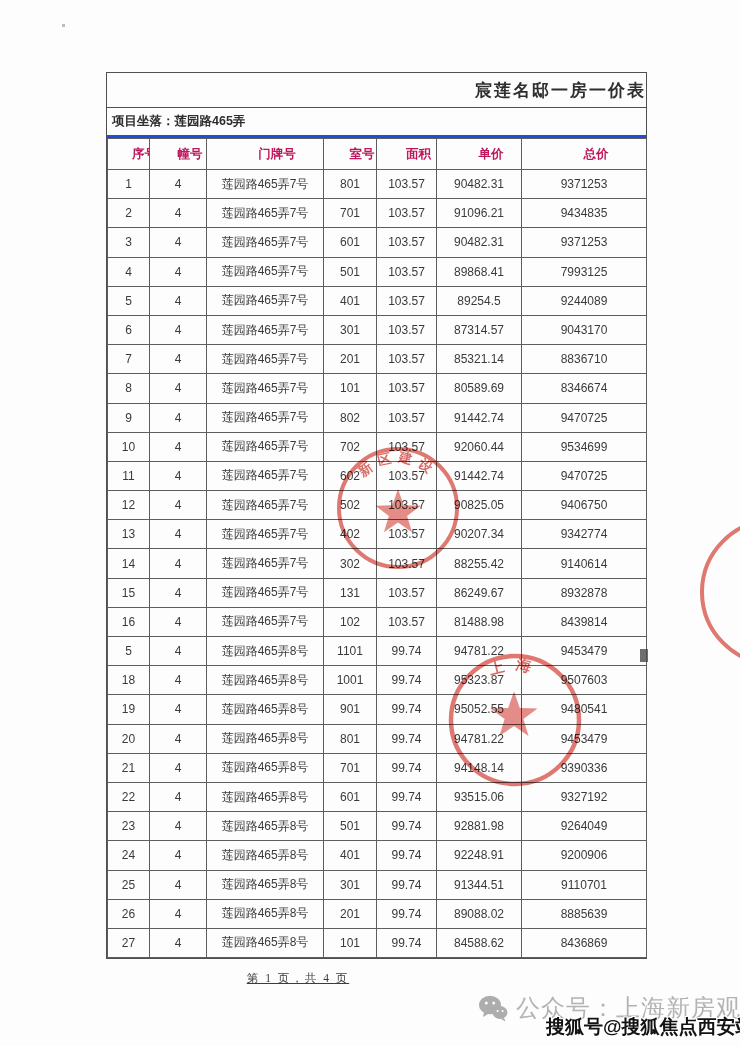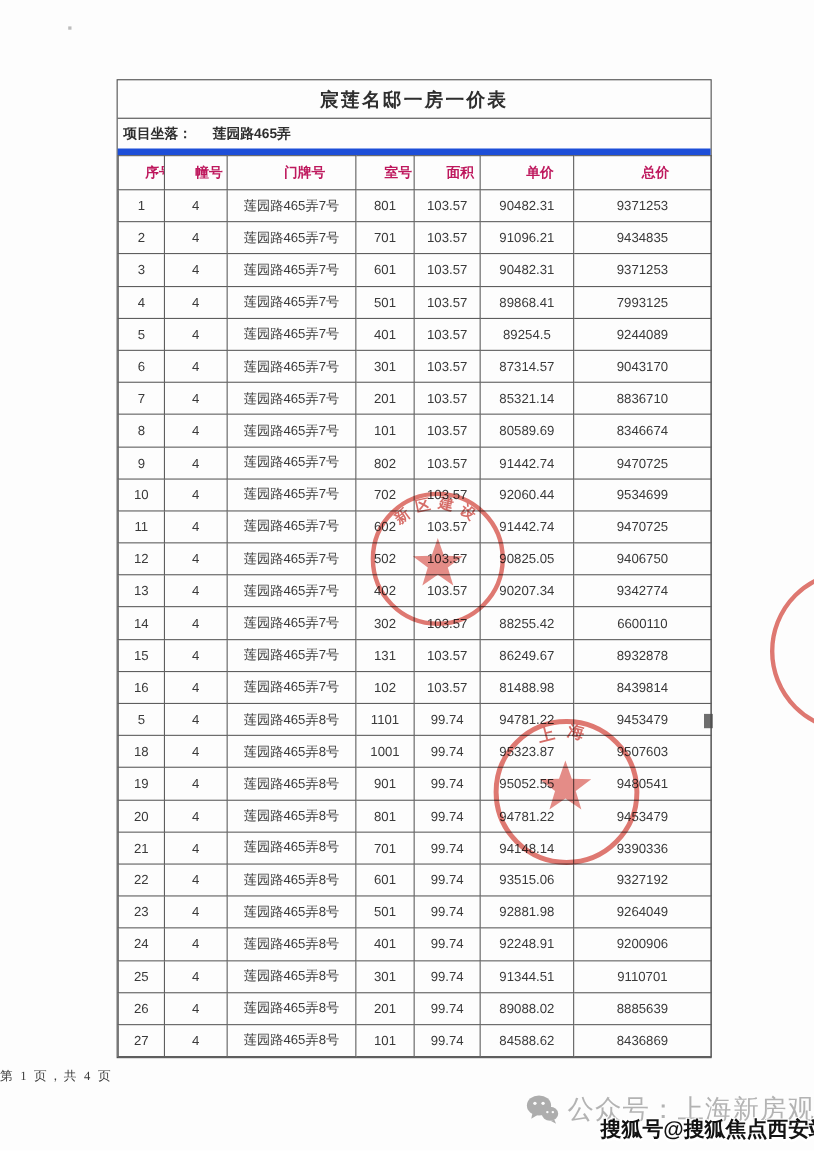--- a/index.html
+++ b/index.html
@@ -8,47 +8,47 @@
     background:#fdfdfd;
     font-family:"Liberation Sans","DejaVu Sans",sans-serif;
     color:#333;
   }
   .doc{
     position:absolute;left:106px;top:72px;width:539px;
     border:1.5px solid #4f4f4f;background:transparent;
   }
   .title-row{
     height:34px;border-bottom:1px solid #4f4f4f;
-    display:flex;align-items:center;justify-content:center;
+    display:flex;align-items:center;justify-content:flex-end;
     font-size:17px;font-weight:bold;letter-spacing:2px;color:#2e2e2e;
   }
   .loc-row{
-    height:27px;border-bottom:6px solid #1d4ed8;
+    height:27px;border-bottom:3px solid #1d4ed8;
     display:flex;align-items:center;padding-left:5px;
-    font-size:12.5px;font-weight:bold;color:#2e2e2e;gap:19px;
+    font-size:12.5px;font-weight:bold;color:#2e2e2e;
   }
   table{border-collapse:collapse;width:100%;table-layout:fixed;}
   th,td{
     border:1px solid #5e5e5e;text-align:center;vertical-align:middle;
     padding:0;overflow:hidden;white-space:nowrap;
   }
   th{height:30px;font-size:12.5px;font-weight:bold;color:#be185d;padding-left:24px;}
   td{height:28.2px;font-size:12px;color:#3a3a3a;}
   col.c1{width:42px}col.c2{width:57px}col.c3{width:117px}
   col.c4{width:53px}col.c5{width:60px}col.c6{width:85px}col.c7{width:125px}
 
   .seal{position:absolute;mix-blend-mode:multiply;opacity:.8;pointer-events:none;}
   .seal text{fill:#cf4a43;font-weight:bold;}
   .seal .ring{stroke:#d9574f;fill:none;}
   .seal .star{fill:#d9574f;opacity:.85;}
 
   .page-indicator{
-    position:absolute;left:0;top:971px;width:596px;
+    position:absolute;left:0;top:971px;width:596px;text-align:center;
     font-family:"Liberation Serif","DejaVu Serif",serif;
-    font-size:11.5px;color:#3c3c3c;letter-spacing:2px;
+    font-size:11.5px;color:#3c3c3c;letter-spacing:2px;text-decoration:underline;
   }
   .wechat-line{
     position:absolute;left:478px;top:992px;display:flex;align-items:center;gap:8px;
     color:#b3b3b3;font-size:24px;letter-spacing:1px;white-space:nowrap;
   }
   .sohu-line{
     position:absolute;left:546px;top:1014px;white-space:nowrap;
     font-size:19px;font-weight:bold;color:#121212;letter-spacing:0px;
     text-shadow:1px 1px 0 #fff,-1px -1px 0 #fff,1px -1px 0 #fff,-1px 1px 0 #fff,0 2px 0 #fff;
   }
@@ -205,21 +205,21 @@
           <td>90207.34</td>
           <td>9342774</td>
         </tr>
         <tr>
           <td>14</td>
           <td>4</td>
           <td>莲园路465弄7号</td>
           <td>302</td>
           <td>103.57</td>
           <td>88255.42</td>
-          <td>6600110</td>
+          <td>9140614</td>
         </tr>
         <tr>
           <td>15</td>
           <td>4</td>
           <td>莲园路465弄7号</td>
           <td>131</td>
           <td>103.57</td>
           <td>86249.67</td>
           <td>8932878</td>
         </tr>

